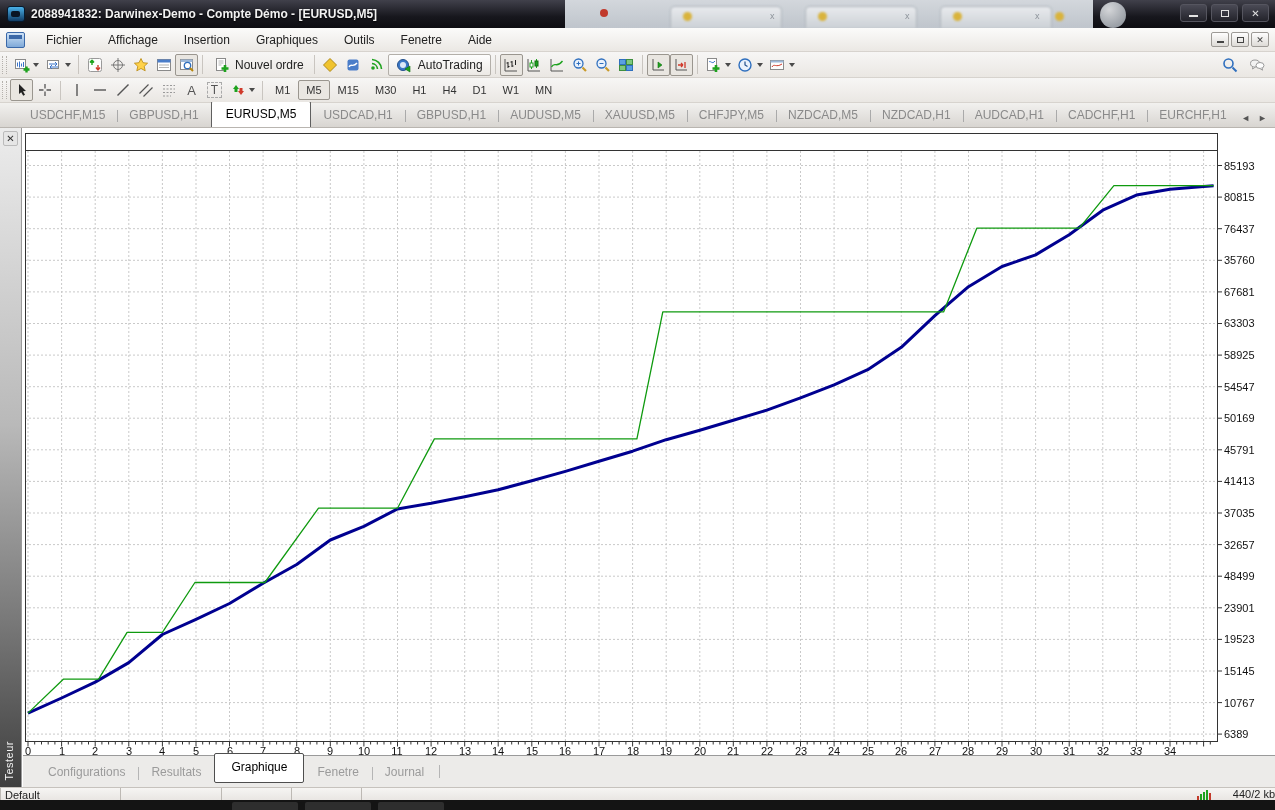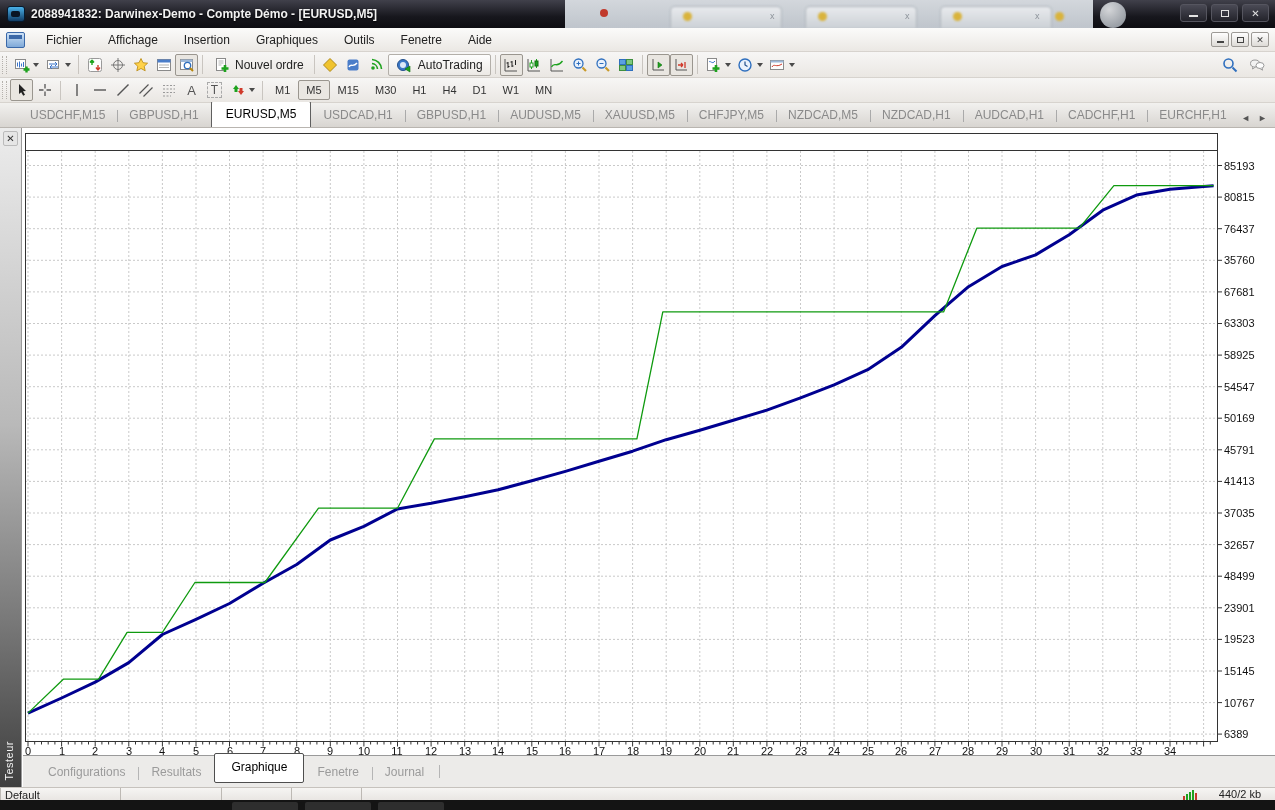--- a/index.html
+++ b/index.html
@@ -93,21 +93,21 @@
   .ttab{font-size:12px;color:#9b9b9b;padding:6px 13px;position:relative;}
   .ttab:not(.active)+.ttab:not(.active):before{content:"";position:absolute;left:0;top:8px;height:13px;width:1px;background:#b5b5b5;}
   .ttab.active{background:#ffffff;color:#000;border:1px solid #4e4e4e;border-radius:2px;margin-top:-8px;padding:6px 16px 8px;z-index:2;}
   .ttab-end{width:1px;height:13px;background:#b5b5b5;margin-left:2px;}
 
   
   .statusbar{position:absolute;left:0;top:787px;width:1275px;height:13px;background:linear-gradient(#f6f5f3,#e9e6e3);
     border-top:1px solid #c6c2bd;display:flex;align-items:center;font-size:11px;color:#222;overflow:hidden;}
   .sb-msg{width:572px;padding-left:5px;white-space:nowrap;overflow:hidden;}
   .sb-cell{height:13px;border-left:1px solid #bdb9b4;padding:0 4px;display:flex;align-items:flex-end;white-space:nowrap;}
-  .sb-conn{margin-left:auto;display:flex;align-items:center;gap:20px;padding-right:14px;}
+  .sb-conn{margin-left:auto;display:flex;align-items:center;gap:20px;}
   .taskstrip{position:absolute;left:0;top:800px;width:1275px;height:10px;background:#141414;}
   .taskbtn{position:absolute;top:2px;height:8px;width:66px;background:#2e2e2e;border-radius:2px 2px 0 0;}
 </style>
 </head>
 <body>
 
 <div class="screen">
 
   <div class="titlebar">
     <span class="app-icon"></span>

